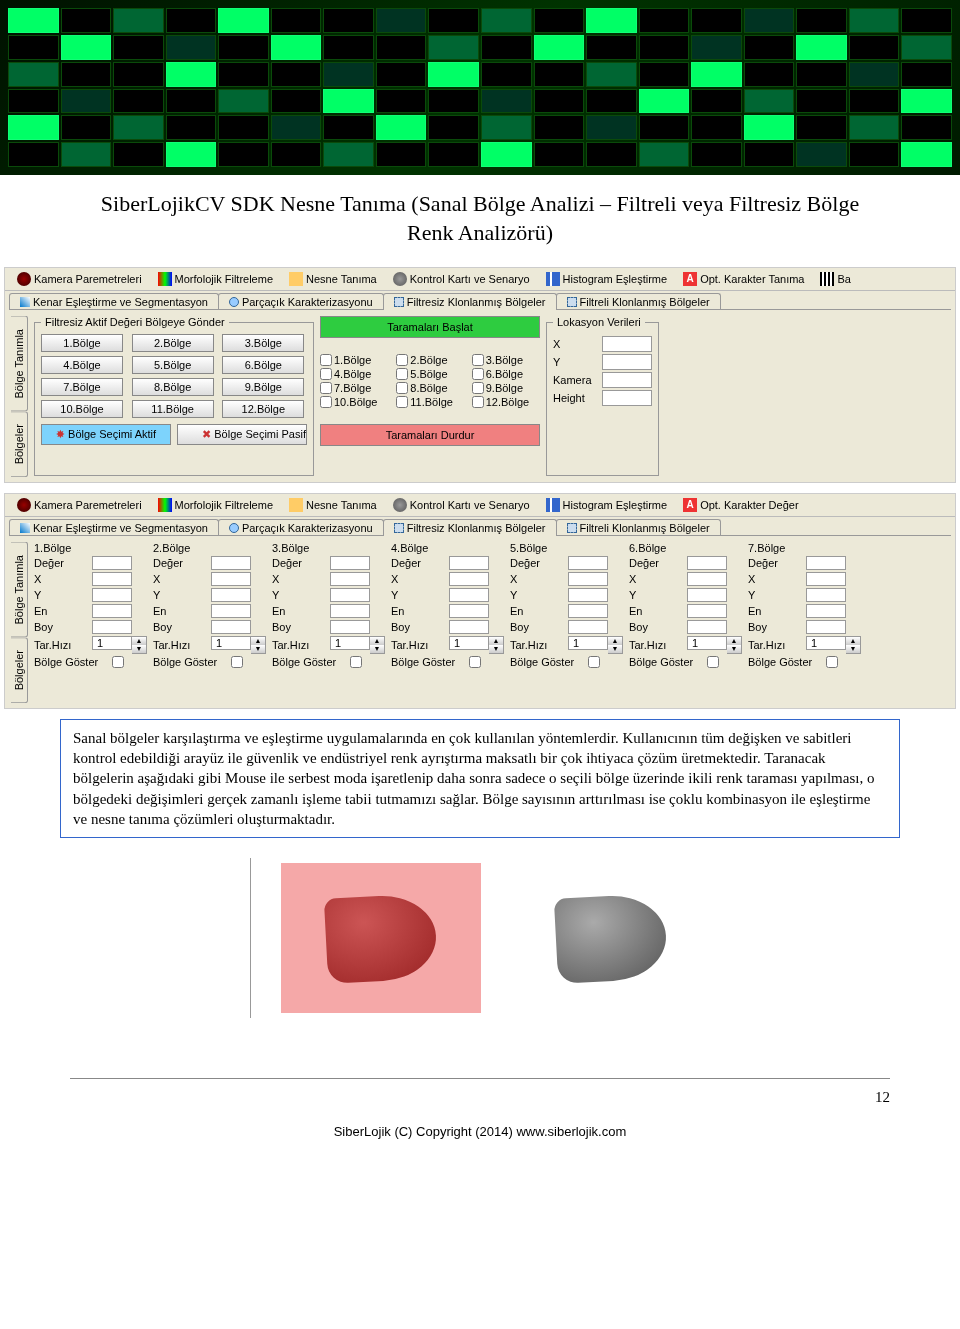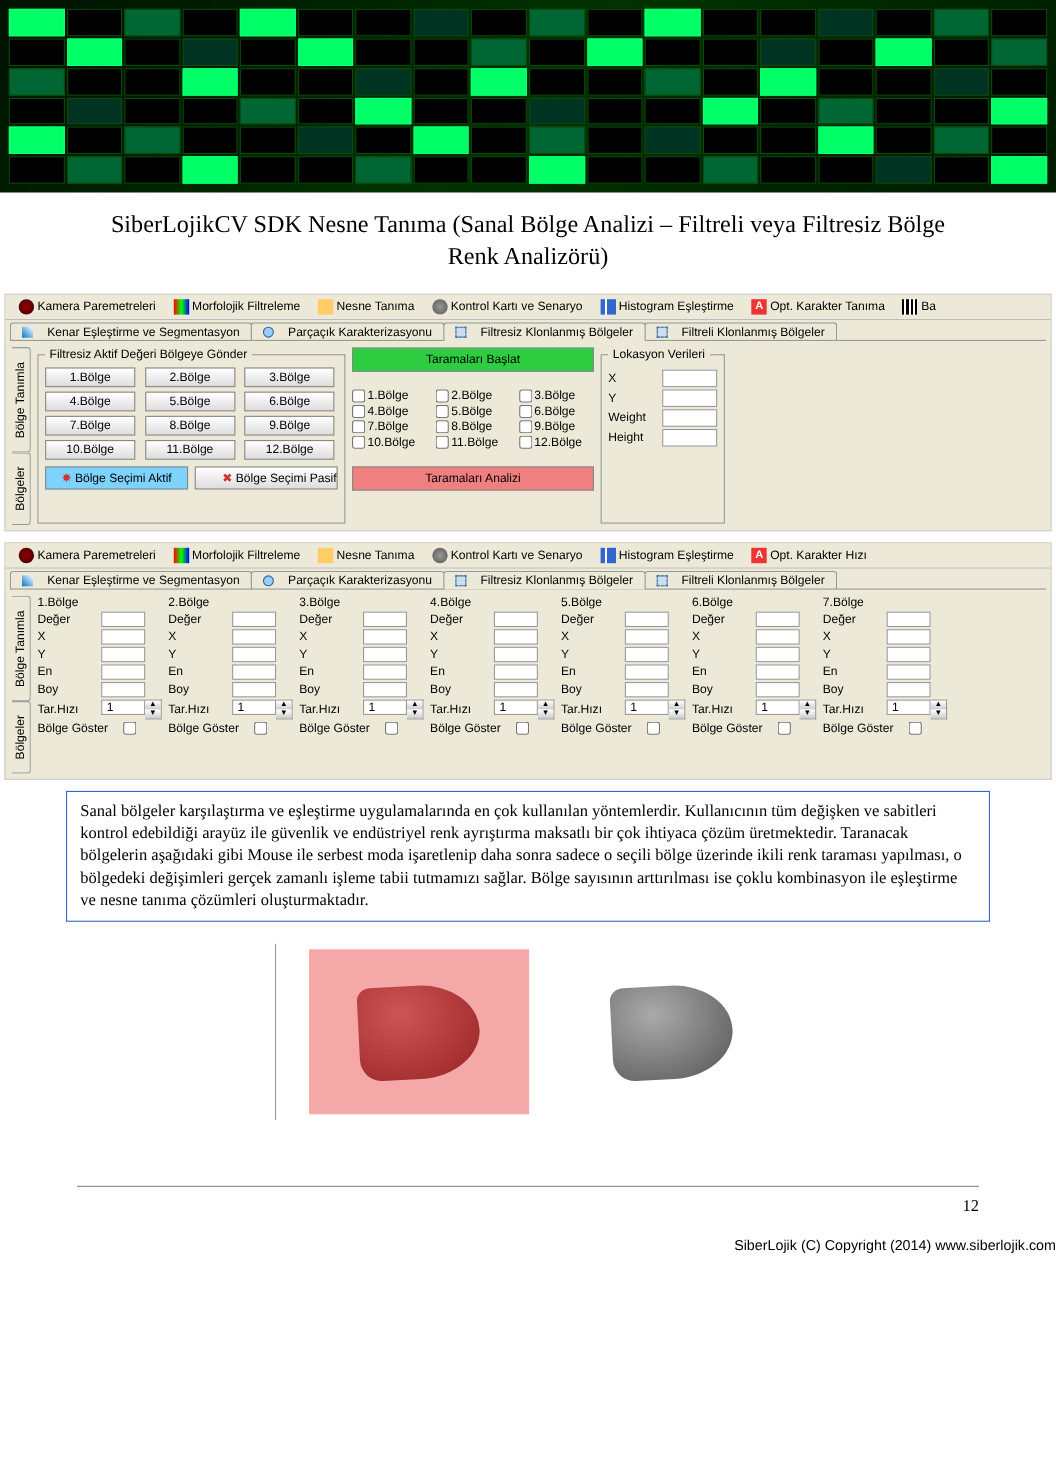--- a/index.html
+++ b/index.html
@@ -74,21 +74,21 @@
     position: relative;
   }
   .tab {
     padding: 2px 10px;
     border: 1px solid #999;
     border-bottom: none;
     background: #ece9d8;
     font-size: 11px;
     margin-right: -1px;
     border-radius: 3px 3px 0 0;
-    display:flex; align-items:center; gap:13px;
+    display:flex; align-items:center; gap:3px;
   }
   .tab.active { background:#ece9d8; position:relative; z-index:2; }
   .tab-line { position:absolute; left:4px; right:4px; bottom:0; height:1px; background:#999; z-index:1; }
   .tab-icon { width:10px; height:10px; display:inline-block; }
   .tab-icon.edge { background:linear-gradient(45deg,#07c,#fff); }
   .tab-icon.part { background:#9cf; border-radius:50%; border:1px solid #369; }
   .tab-icon.clone { background:#cde; border:1px dashed #369; }
   
   .panel-body { padding: 6px; display:flex; gap:6px; position:relative; }
   
@@ -178,21 +178,21 @@
   .blob {
     width: 110px; height: 85px;
     border-radius: 12px 50% 50% 20px;
     transform: rotate(-3deg);
   }
   .blob.red { background: radial-gradient(ellipse at 35% 30%, #c55, #922); }
   .blob.gray { background: radial-gradient(ellipse at 35% 30%, #aaa, #555); }
   
   .footer-line { margin: 60px 70px 10px; border-top:1px solid #888; }
   .pgnum { text-align:right; margin-right:70px; font-family:"Times New Roman",serif; font-size:15px; }
-  .copyright { text-align:right; font-family:Verdana,sans-serif; font-size:13px; margin-top:18px; }
+  .copyright { text-align:center; font-family:Verdana,sans-serif; font-size:13px; margin-top:18px; }
   
   
   .regions { display:flex; gap:6px; flex:1; overflow:hidden; }
   .region-col { display:flex; flex-direction:column; gap:2px; min-width:110px; font-size:11px; }
   .region-col .title { font-size:11px; }
   .rrow { display:flex; align-items:center; gap:3px; }
   .rrow label { width:55px; }
   .rrow input[type=text] { width:40px; height:14px; border:1px solid #999; }
   .rrow input[type=checkbox] { width:12px; height:12px; }
 </style>
@@ -437,36 +437,36 @@
           </label>
         <label class="chk">
             <input type="checkbox" style="">
             <span>11.Bölge</span>
           </label>
         <label class="chk">
             <input type="checkbox" style="">
             <span>12.Bölge</span>
           </label>
       </div>
-      <div class="btn redbtn">Taramaları Analizi</div>
+      <div class="btn redbtn">Taramaları Durdur</div>
     </div>
 
 
     <fieldset style="width:104px;">
       <legend>Lokasyon Verileri</legend>
       <div class="field-row">
           <label>X</label>
           <input type="text" style="">
         </div>
       <div class="field-row">
           <label>Y</label>
           <input type="text" style="">
         </div>
       <div class="field-row">
-          <label>Weight</label>
+          <label>Kamera</label>
           <input type="text" style="">
         </div>
       <div class="field-row">
           <label>Height</label>
           <input type="text" style="">
         </div>
     </fieldset>
   </div>
 </div>
 
@@ -487,21 +487,21 @@
     <div class="tool-item">
         <span class="tool-icon cog"></span>
         <span>Kontrol Kartı ve Senaryo</span>
       </div>
     <div class="tool-item">
         <span class="tool-icon hist"></span>
         <span>Histogram Eşleştirme</span>
       </div>
     <div class="tool-item">
         <span class="tool-icon A">A</span>
-        <span>Opt. Karakter Hızı</span>
+        <span>Opt. Karakter Değer</span>
       </div>
   </div>
   <div class="tab-row">
     <div class="tab">
         <span class="tab-icon edge"></span>
         <span>Kenar Eşleştirme ve Segmentasyon</span>
       </div>
     <div class="tab">
         <span class="tab-icon part"></span>
         <span>Parçaçık Karakterizasyonu</span>

